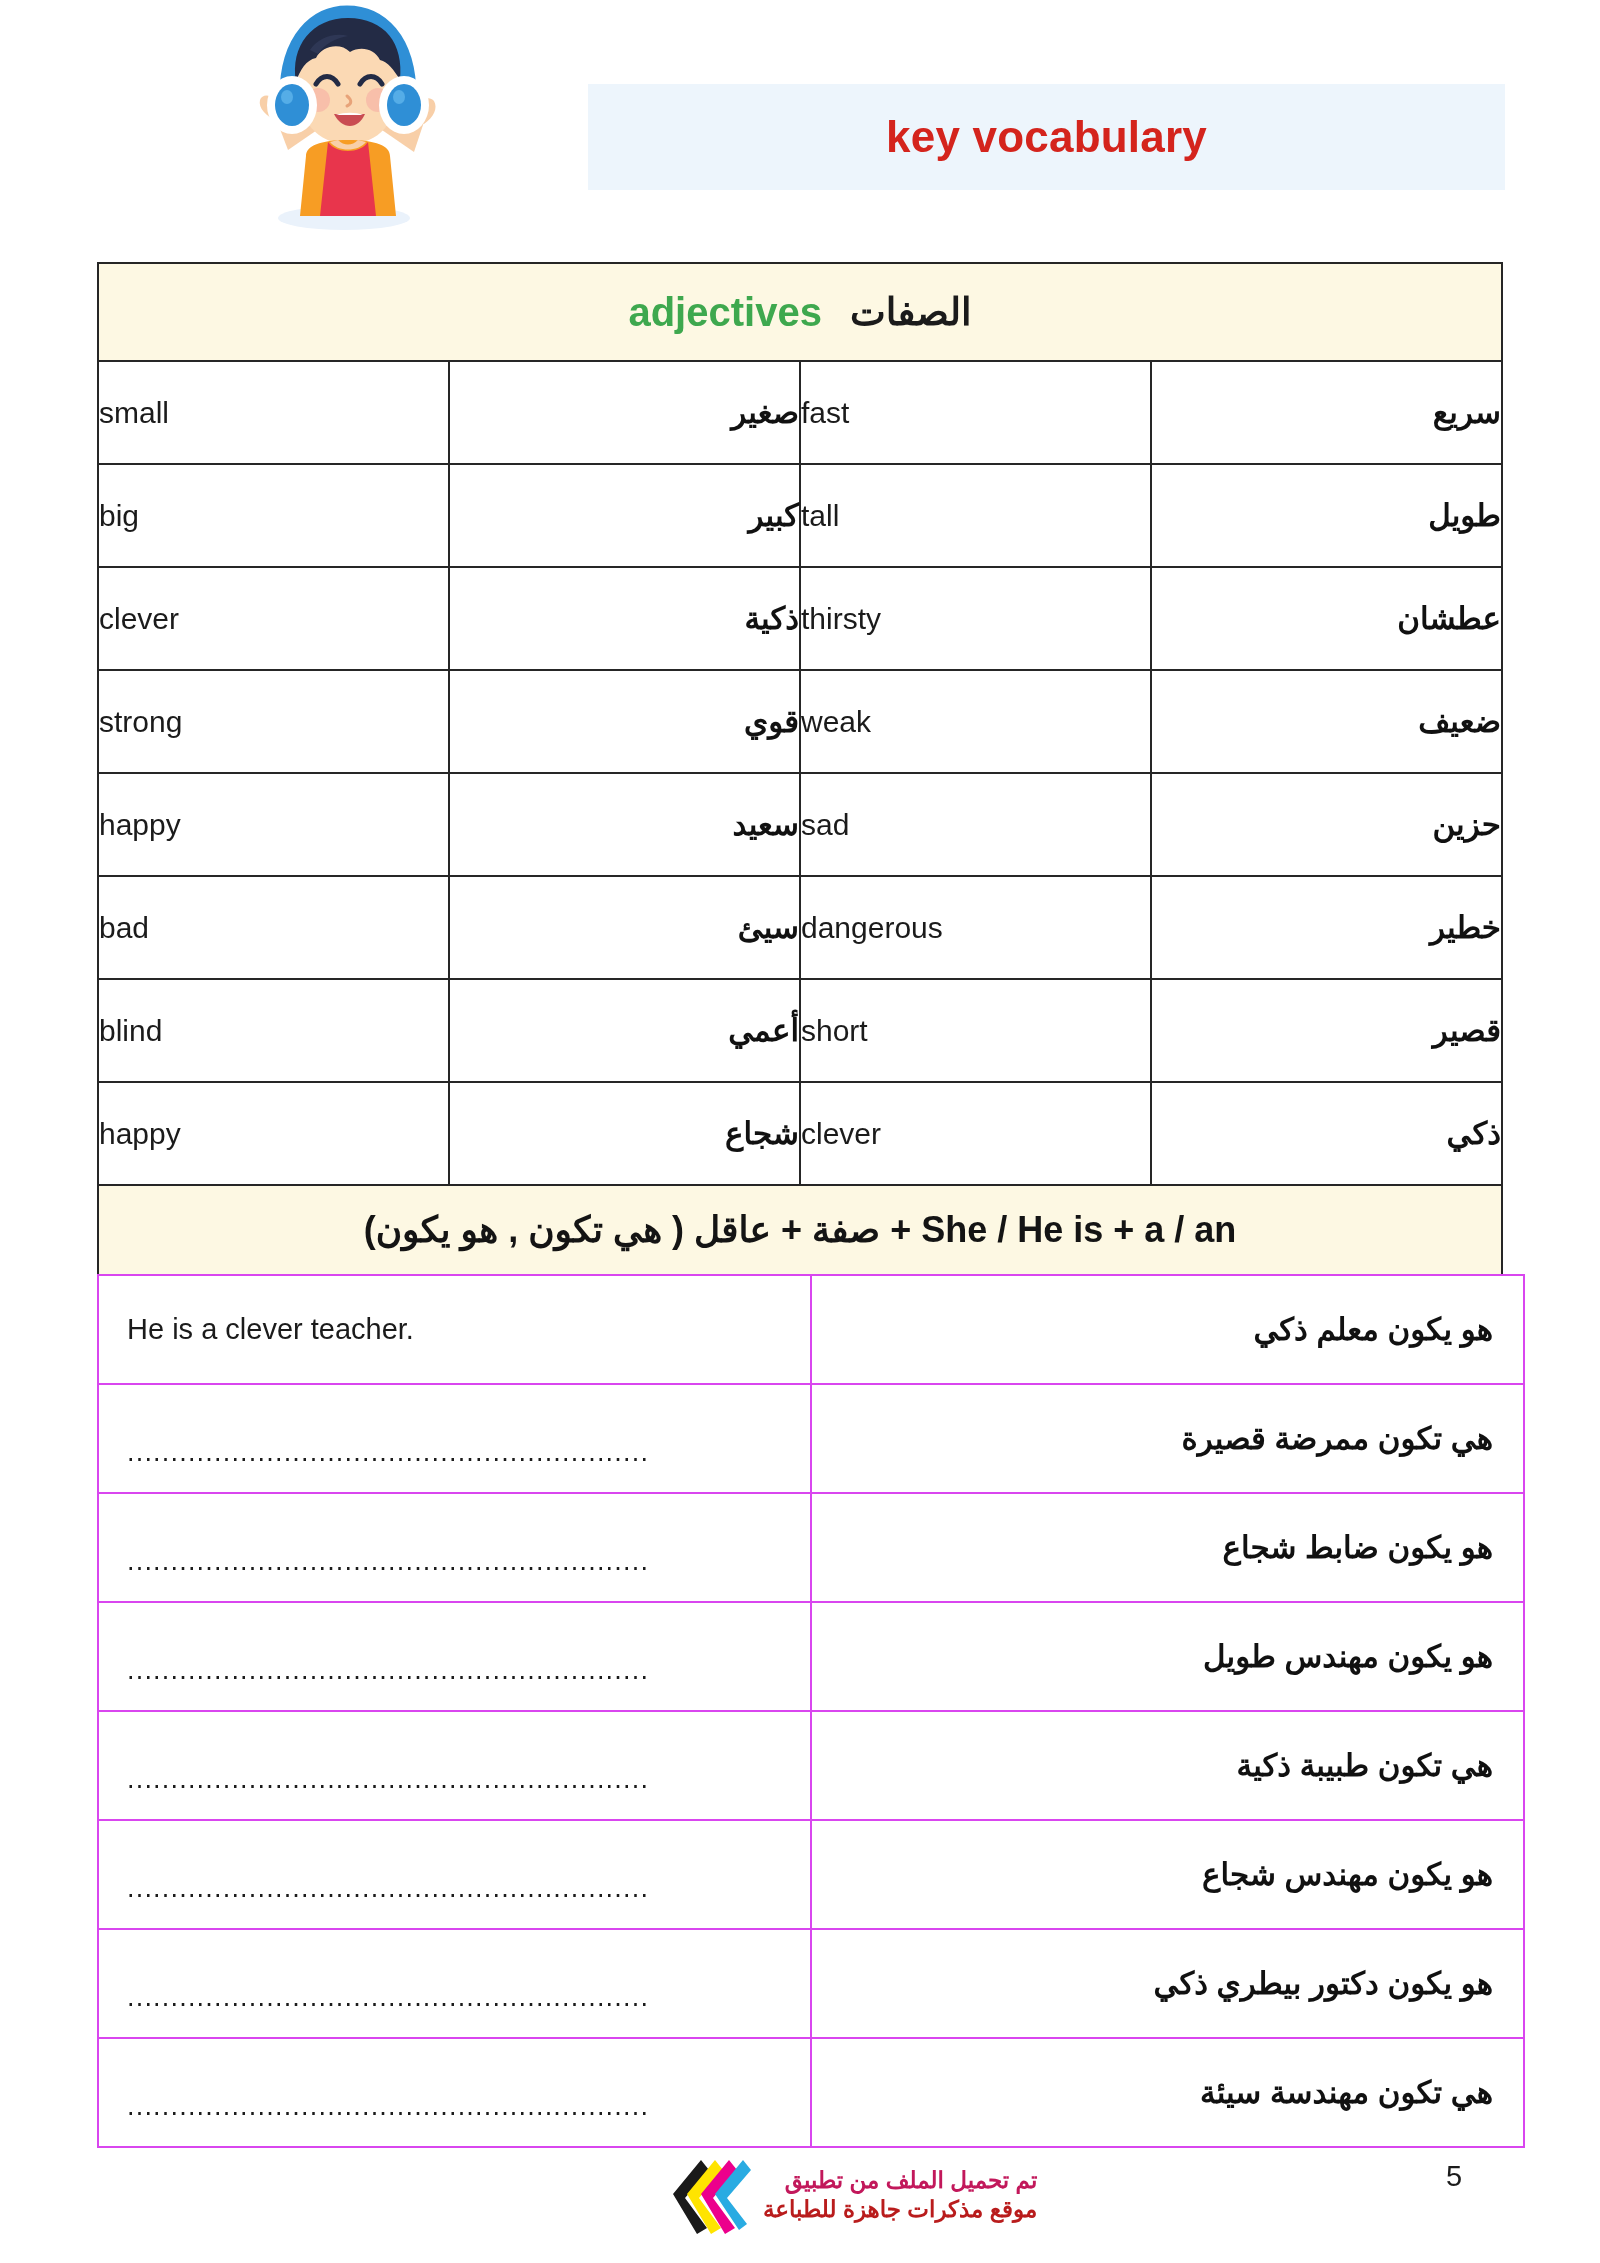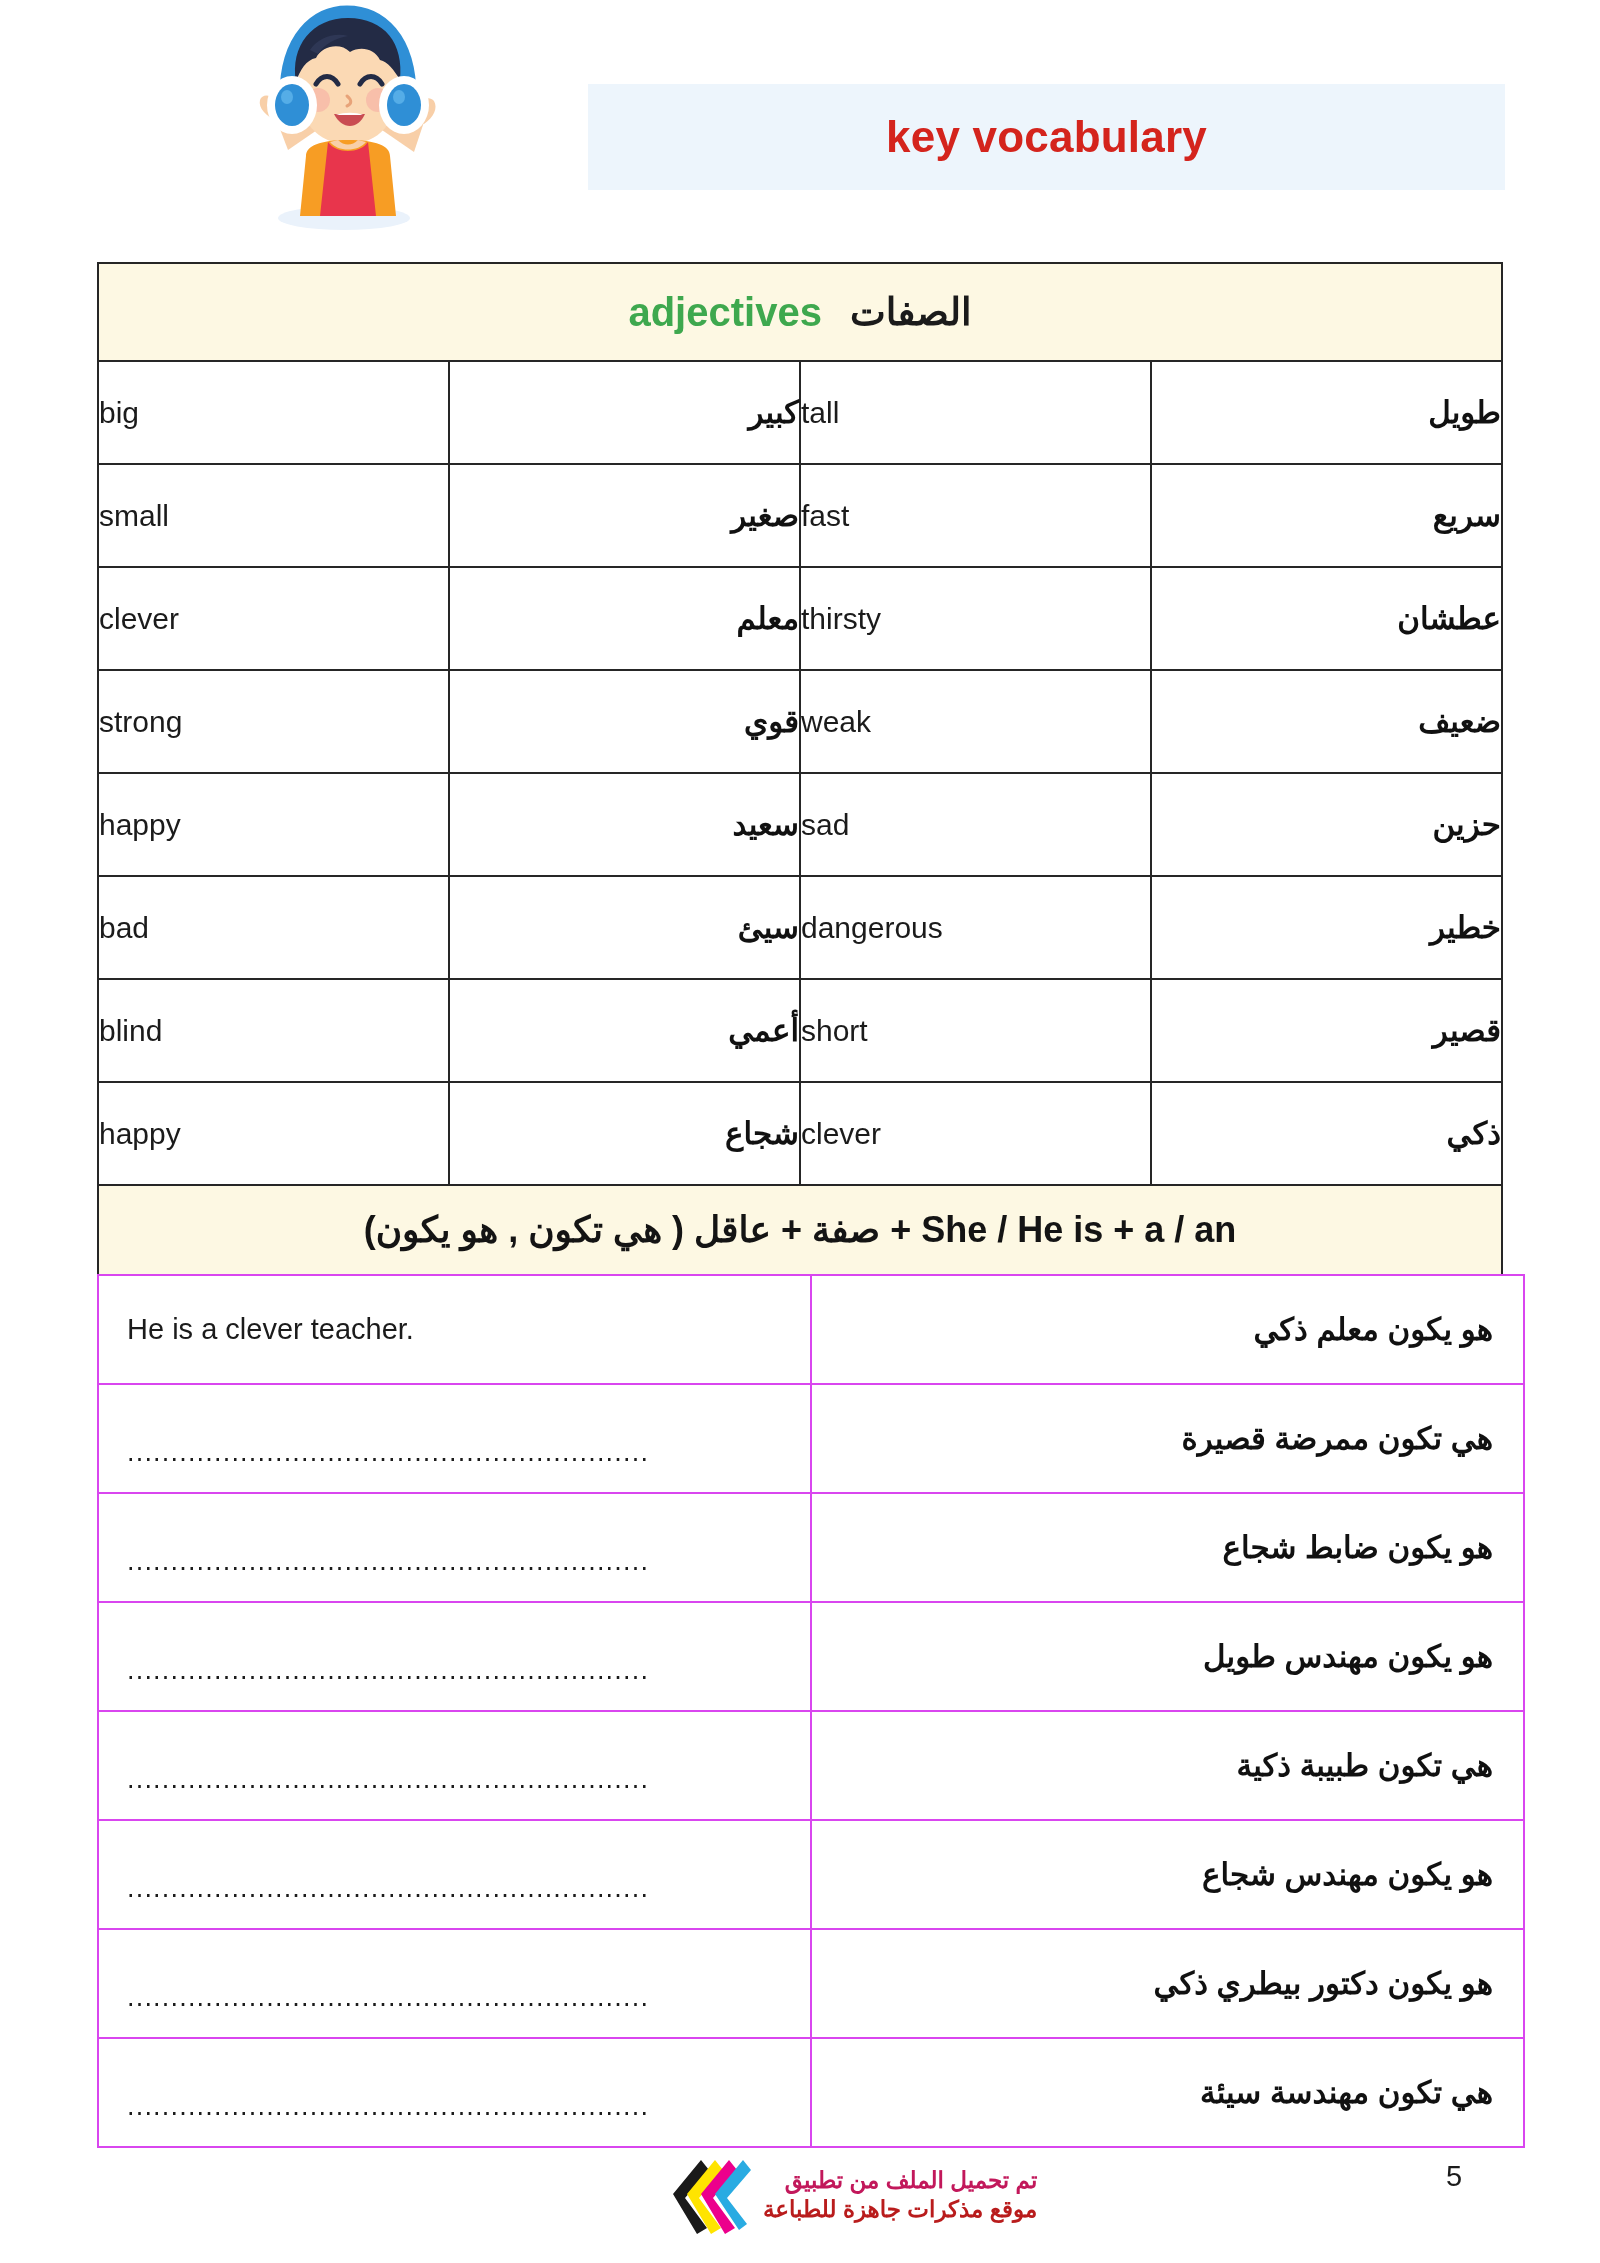--- a/index.html
+++ b/index.html
@@ -276,34 +276,34 @@
       <tr>
         <td class="sec-head" colspan="4">
           <div class="inner">
             <span class="en">adjectives</span>
             <span class="ar">الصفات</span>
           </div>
         </td>
       </tr>
 
       <tr>
+        <td class="row-cell en-word c1">small</td>
+        <td class="row-cell ar-word c2">صغير</td>
+        <td class="row-cell en-word c3">fast</td>
+        <td class="row-cell ar-word c4">سريع</td>
+      </tr>
+      <tr>
         <td class="row-cell en-word c1">big</td>
         <td class="row-cell ar-word c2">كبير</td>
         <td class="row-cell en-word c3">tall</td>
         <td class="row-cell ar-word c4">طويل</td>
       </tr>
       <tr>
-        <td class="row-cell en-word c1">small</td>
-        <td class="row-cell ar-word c2">صغير</td>
-        <td class="row-cell en-word c3">fast</td>
-        <td class="row-cell ar-word c4">سريع</td>
-      </tr>
-      <tr>
         <td class="row-cell en-word c1">clever</td>
-        <td class="row-cell ar-word c2">معلم</td>
+        <td class="row-cell ar-word c2">ذكية</td>
         <td class="row-cell en-word c3">thirsty</td>
         <td class="row-cell ar-word c4">عطشان</td>
       </tr>
       <tr>
         <td class="row-cell en-word c1">strong</td>
         <td class="row-cell ar-word c2">قوي</td>
         <td class="row-cell en-word c3">weak</td>
         <td class="row-cell ar-word c4">ضعيف</td>
       </tr>
       <tr>

